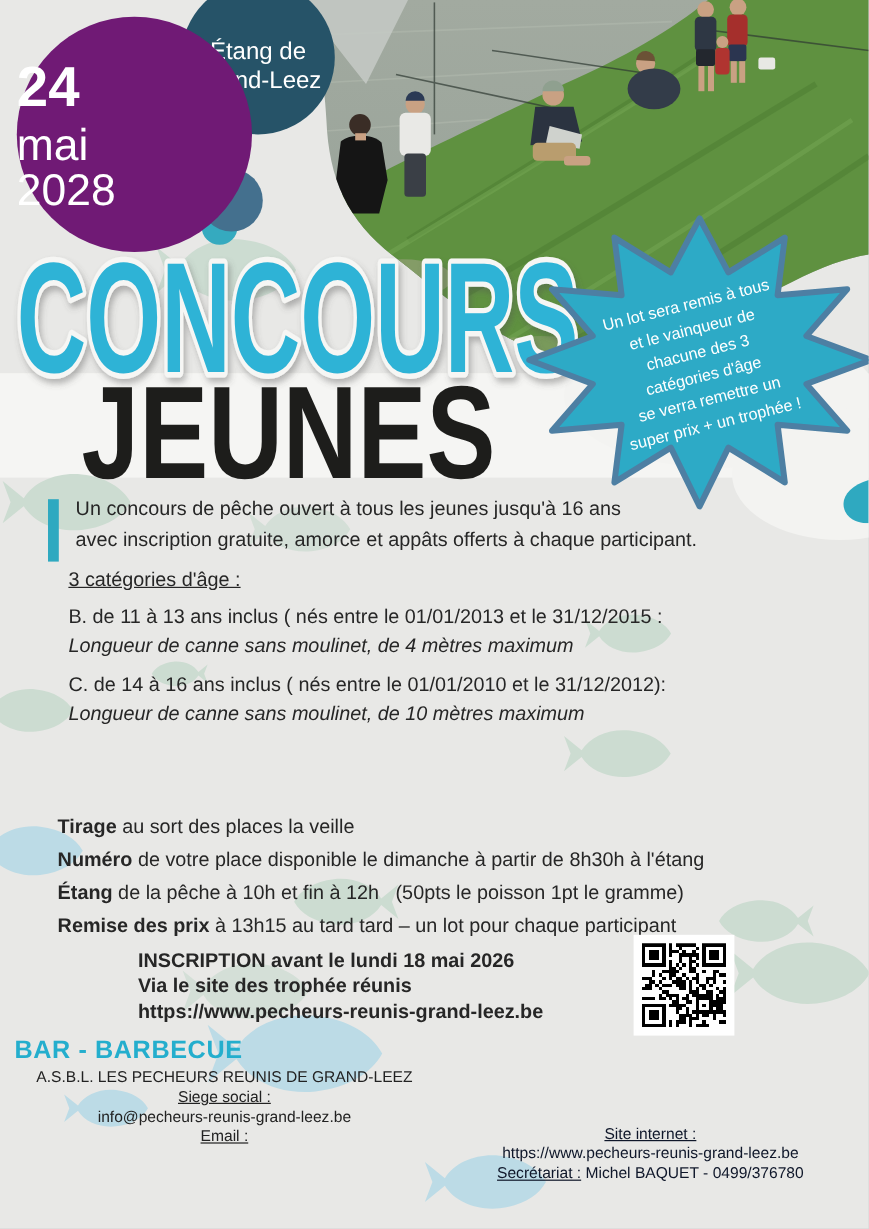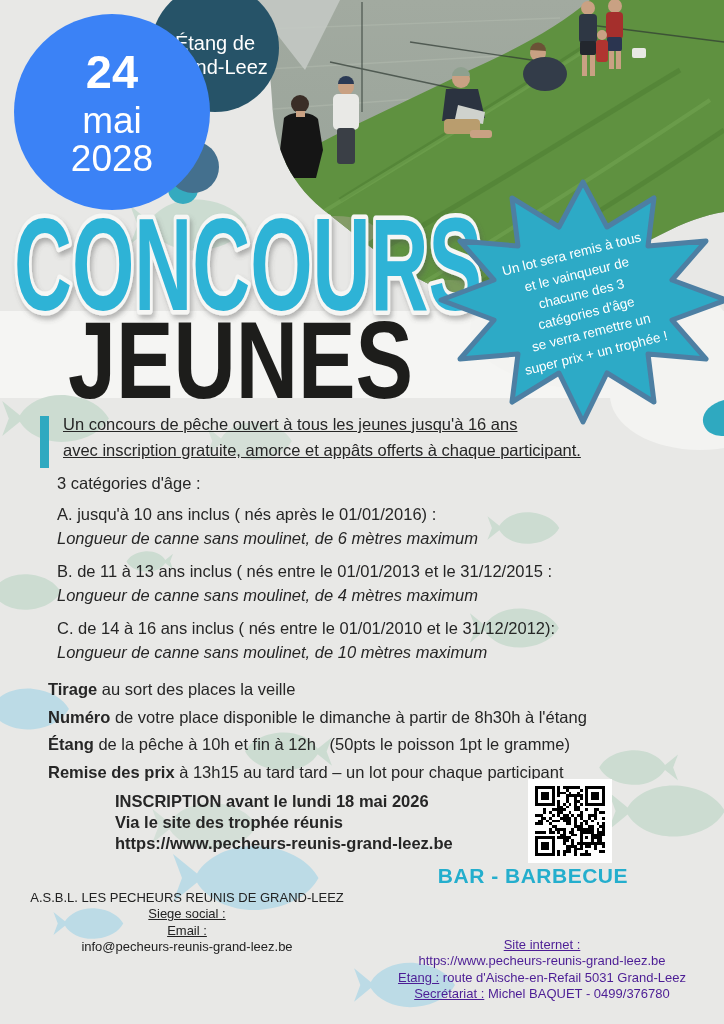--- a/index.html
+++ b/index.html
@@ -9,21 +9,21 @@
 
   
   .photo{left:0;top:0;width:724px;height:330px;}
 
   
   .band{left:0;top:311px;width:724px;height:87px;background:#f5f5f3;}
   .cloud{background:#f3f3f1;border-radius:50%;}
 
   
   .date-circle{left:14px;top:14px;width:196px;height:196px;border-radius:50%;
-    background:#3b82f6;color:#fff;text-align:center;display:flex;flex-direction:column;
+    background:#701a75;color:#fff;text-align:left;display:flex;flex-direction:column;
     justify-content:center;line-height:1.02;padding-top:2px;box-sizing:border-box;}
   .date-day{font-size:47px;font-weight:bold;margin-bottom:6px;}
   .date-month,.date-year{font-size:37px;font-weight:400;}
   .loc-circle{left:151px;top:-16px;width:128px;height:128px;border-radius:50%;
     background:#265368;color:#fff;display:flex;flex-direction:column;justify-content:center;
     align-items:center;text-align:center;font-size:20px;line-height:24px;padding-top:14px;box-sizing:border-box;}
   .dot-slate{left:167px;top:141px;width:52px;height:52px;border-radius:50%;background:#44708e;}
   .dot-teal{left:168px;top:174px;width:30px;height:30px;border-radius:50%;background:#35aabf;}
 
   .title-svg{left:0;top:200px;width:724px;height:212px;}
@@ -34,38 +34,38 @@
     transform:rotate(-14deg);color:#fff;font-size:13.5px;line-height:1.5;
     display:flex;flex-direction:column;align-items:center;justify-content:center;text-align:center;}
   .star-text span{white-space:nowrap;}
 
   
   .fish{position:absolute;}
 
   
   .intro{left:40px;top:412px;display:flex;}
   .intro-bar{width:9px;height:52px;background:#2fa9c0;margin-right:14px;margin-top:4px;}
-  .intro-lines{font-size:16.5px;line-height:25.5px;text-decoration:underline;}
+  .intro-lines{font-size:16.5px;line-height:25.5px;}
   .cats{left:57px;top:474px;width:600px;}
-  .cats-heading{font-size:16.5px;margin-bottom:9px;}
+  .cats-heading{font-size:16.5px;text-decoration:underline;margin-bottom:9px;}
   .cat-item{margin-top:9px;font-size:16.5px;line-height:24px;}
   .cat-detail{font-style:italic;}
   .details{left:48px;top:676px;font-size:16.5px;line-height:27.5px;}
   .details b{font-weight:bold;}
   .inscription{left:115px;top:791px;font-size:16.5px;font-weight:bold;line-height:21px;}
-  .banner{left:0;top:864px;width:628px;text-align:right;color:#24aecd;
-    font-size:21px;font-weight:bold;letter-spacing:.5px;}
+  .banner{left:0;top:864px;width:628px;text-align:left;color:#24aecd;
+    font-size:21px;font-weight:bold;letter-spacing:.5px;padding-left:12px;}
 
   
   .qr{left:528px;top:779px;width:84px;height:84px;background:#fff;box-sizing:border-box;padding:7px;}
   .qr svg{display:block;width:70px;height:70px;}
 
   
   .footer-left{left:22px;top:890px;width:330px;text-align:center;font-size:13px;line-height:16.3px;color:#222;}
-  .footer-right{left:372px;top:937px;width:340px;text-align:center;font-size:13px;line-height:16.3px;color:#4c1d95;}
+  .footer-right{left:372px;top:937px;width:340px;text-align:center;font-size:13px;line-height:16.3px;color:#0f172a;}
   .u{text-decoration:underline;}
 
   .corner-blob{left:696px;top:396px;width:28px;height:40px;}
 </style>
 </head>
 <body>
 
 <div class="page">
 
   <svg width="0" height="0" style="position:absolute" aria-hidden="true">
@@ -243,24 +243,20 @@
   <div class="abs intro">
     <div class="intro-bar"></div>
     <div class="intro-lines">
       <div>Un concours de pêche ouvert à tous les jeunes jusqu'à 16 ans</div>
       <div>avec inscription gratuite, amorce et appâts offerts à chaque participant.</div>
     </div>
   </div>
 
   <div class="abs cats">
     <div class="cats-heading">3 catégories d'âge :</div>
-    <div class="cat-item">
-      <div>A. jusqu'à 10 ans inclus ( nés après le 01/01/2016) :</div>
-      <div class="cat-detail">Longueur de canne sans moulinet, de 6 mètres maximum</div>
-    </div>
     <div class="cat-item">
       <div>B. de 11 à 13 ans inclus ( nés entre le 01/01/2013 et le 31/12/2015 :</div>
       <div class="cat-detail">Longueur de canne sans moulinet, de 4 mètres maximum</div>
     </div>
     <div class="cat-item">
       <div>C. de 14 à 16 ans inclus ( nés entre le 01/01/2010 et le 31/12/2012):</div>
       <div class="cat-detail">Longueur de canne sans moulinet, de 10 mètres maximum</div>
     </div>
   </div>
 
@@ -505,23 +501,22 @@
         <rect x="17" y="17" width="3" height="3" fill="#fff"></rect>
         <rect x="18" y="18" width="1" height="1" fill="#000"></rect>
       </svg>
   </div>
 
   <div class="abs banner">BAR - BARBECUE</div>
 
   <div class="abs footer-left">
     <div class="f-line"><span class="u"></span><span>A.S.B.L. LES PECHEURS REUNIS DE GRAND-LEEZ</span></div>
     <div class="f-line"><span class="u">Siege social :</span><span></span></div>
+    <div class="f-line"><span class="u"></span><span>info@pecheurs-reunis-grand-leez.be</span></div>
     <div class="f-line"><span class="u">Email :</span><span></span></div>
-    <div class="f-line"><span class="u"></span><span>info@pecheurs-reunis-grand-leez.be</span></div>
   </div>
   <div class="abs footer-right">
     <div class="f-line"><span class="u">Site internet :</span><span></span></div>
     <div class="f-line"><span class="u"></span><span>https://www.pecheurs-reunis-grand-leez.be</span></div>
-    <div class="f-line"><span class="u">Etang :</span><span> route d'Aische-en-Refail 5031 Grand-Leez</span></div>
     <div class="f-line"><span class="u">Secrétariat :</span><span> Michel BAQUET - 0499/376780</span></div>
   </div>
 
 </div>
 
 </body></html>

